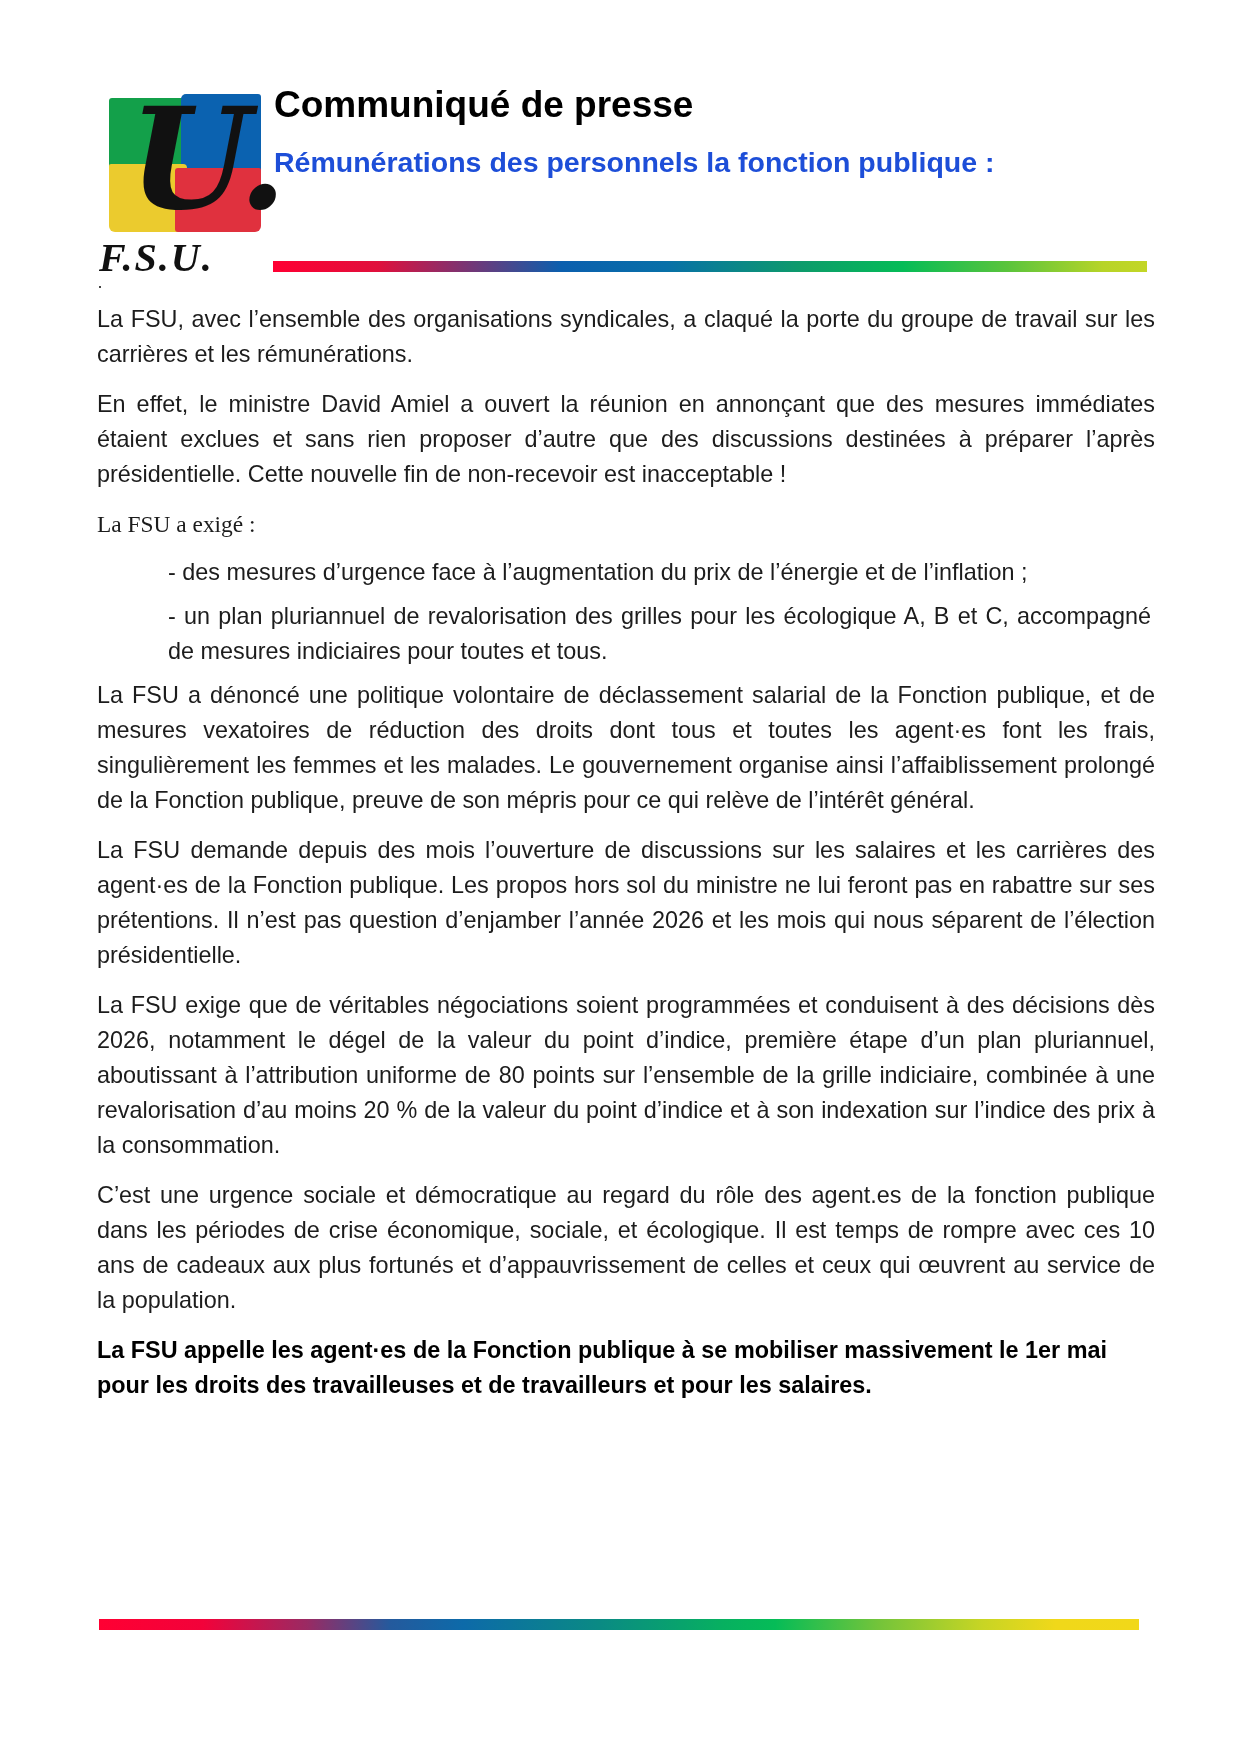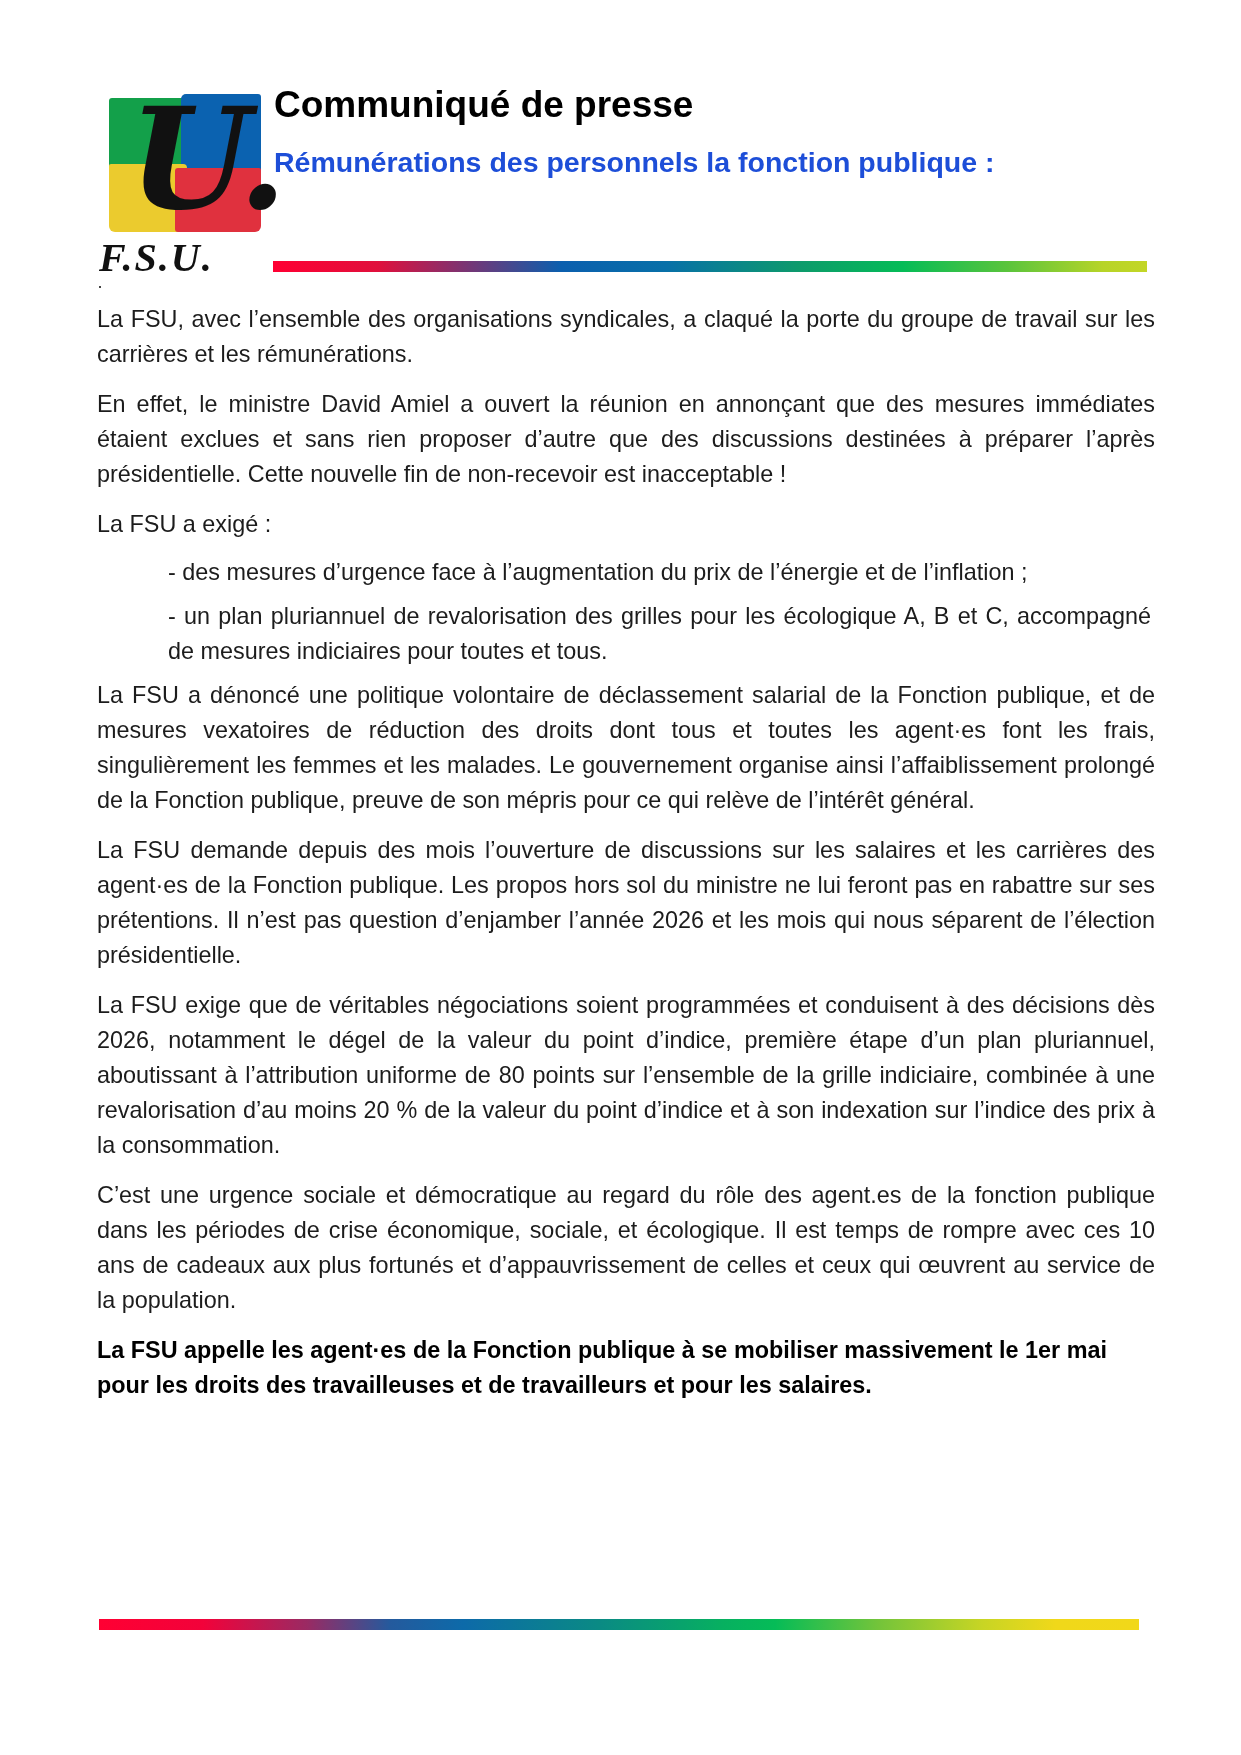--- a/index.html
+++ b/index.html
@@ -29,21 +29,21 @@
                  background: linear-gradient(90deg, #ff0033 0%, #e0103c 12%, #7a3473 22%, #0b5fae 33%, #0870a8 45%, #0d9a6c 60%, #05bc57 72%, #5ac43c 84%, #b7d428 95%, #c3d626 100%); }
   .bar-top { left: 273px; top: 261px; width: 874px; }
   .bar-bottom { left: 99px; top: 1619px; width: 1040px;
                 background: linear-gradient(90deg, #ff0033 0%, #f2023a 10%, #9a2a63 20%, #245a9d 28%, #0d6aa9 35%, #0a8a84 48%, #07b060 60%, #05bc57 65%, #74c43a 75%, #c8d524 85%, #f0d81a 92%, #f1d819 100%); }
 
   .dot-mark { position: absolute; left: 99px; top: 286px; width: 2px; height: 2px; background: #444; }
 
   .content { position: absolute; left: 97px; top: 302px; width: 1058px;
              font-family: "Liberation Sans", sans-serif; font-size: 23.4px; line-height: 35px; color: #1c1c1c; }
   .content p { margin: 0 0 15px 0; text-align: justify; }
-  .content p.intro { margin-bottom: 13px; }
+  .content p.intro { margin-bottom: 13px; font-family: Liberation Serif, serif; }
   .content ul { list-style: none; margin: 0 4px 6px 0; padding: 0 0 0 71px; }
   .content ul li { text-align: justify; margin-bottom: 9px; }
   .content p.closing { font-weight: bold; color: #000; text-align: left; margin-top: 12px; }
 </style>
 </head>
 <body>
 
 <div class="logo">
   <div class="sq green"></div>
   <div class="sq blue"></div>

